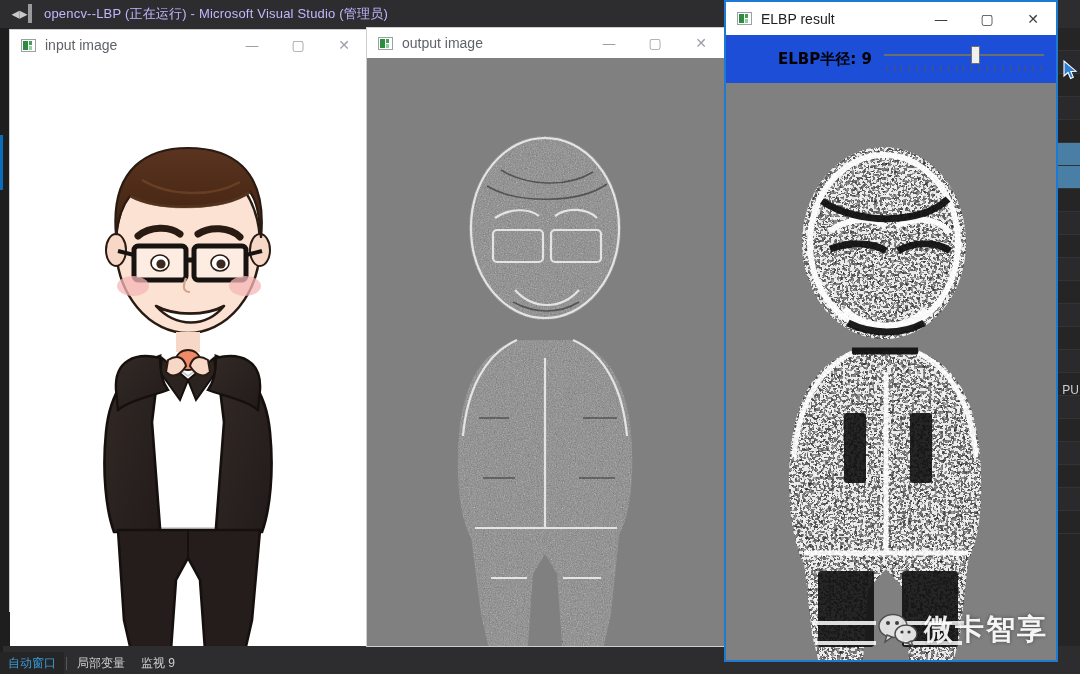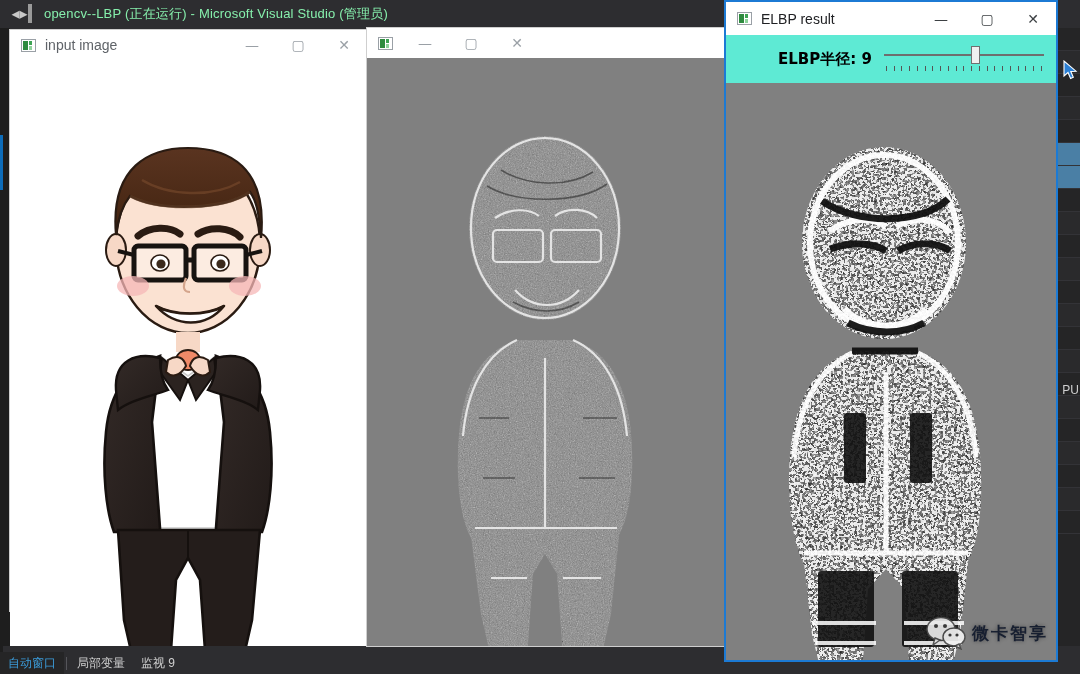--- a/index.html
+++ b/index.html
@@ -22,21 +22,21 @@
   }
   #vs-logo .vs-glyph{
     position:absolute;left:0;top:1px;width:19px;height:19px;
     color:#c8c8c8;font-size:16px;line-height:19px;text-align:center;
     font-family:"DejaVu Sans",sans-serif;
   }
   #vs-logo .vs-bar{
     position:absolute;right:0;top:1px;width:4px;height:19px;background:#9a9a9a;
   }
   #vs-title-text{
-    color:#86efac;font-size:13px;letter-spacing:.2px;white-space:nowrap;
+    color:#c4b5fd;font-size:13px;letter-spacing:.2px;white-space:nowrap;
   }
 
   
   #vs-left-rail{
     position:absolute;left:0;top:28px;width:3px;height:646px;background:#1e1e1e;
   }
   #vs-left-rail-accent{
     position:absolute;left:0;top:135px;width:3px;height:55px;background:#0d6cb9;
   }
   #vs-left-dark{
@@ -92,21 +92,21 @@
   .cvbtn{
     width:46px;height:30px;display:flex;align-items:center;justify-content:center;
     color:#9aa0a6;font-size:14px;line-height:1;
     font-family:"DejaVu Sans",sans-serif;
   }
   .cvbtn.dark{color:#3c4043;}
   .cvwin-body{position:relative;overflow:hidden;background:#808080;}
 
   
   .cv-trackbar{
-    height:48px;background:#5eead4;display:flex;align-items:center;
+    height:48px;background:#1d4ed8;display:flex;align-items:center;
     box-sizing:border-box;position:relative;
   }
   .tb-label{
     font-size:15px;font-weight:bold;color:#000;margin-left:52px;white-space:nowrap;
     font-family:"DejaVu Sans","Liberation Sans",sans-serif;
   }
   .tb-track-wrap{position:relative;margin-left:12px;width:160px;height:34px;flex:0 0 auto;}
   .tb-track{
     position:absolute;left:0;top:12px;width:160px;height:2px;background:#6e6e6e;
   }
@@ -132,21 +132,21 @@
 
   
   #watermark{
     position:absolute;right:8px;bottom:10px;display:flex;align-items:center;
     opacity:.92;
   }
   #wm-logo{
     width:40px;height:34px;position:relative;margin-right:6px;
   }
   #wm-text{
-    color:#0f172a;font-size:17px;font-weight:bold;letter-spacing:2px;
+    color:#ffffff;font-size:29px;font-weight:bold;letter-spacing:2px;
     text-shadow:0 0 4px rgba(0,0,0,.45);
     font-family:"DejaVu Sans","Liberation Sans",sans-serif;
     white-space:nowrap;
   }
 
   svg{display:block;}
 </style>
 </head>
 <body>
 
@@ -296,20 +296,21 @@
   </div>
 </div>
 
 <div class="cvwin" id="win-output" style="left:367px;top:28px;width:357px;height:618px;box-shadow:0 0 0 1px #cfcfcf;">
   <div class="cvwin-title">
     <span class="cv-icon">
       <i class="g1"></i>
         <i class="g2"></i>
         <i class="g3"></i>
     </span>
+    <span class="cvwin-caption">output image</span>
     <span class="cvwin-btns">
       <span class="cvbtn">—</span>
       <span class="cvbtn">▢</span>
       <span class="cvbtn">✕</span>
     </span>
   </div>
   <div class="cvwin-body" id="output-canvas" style="height:588px;">
     <svg class="img-stage" viewBox="0 0 357 588" preserveAspectRatio="none">
       <defs>
         <filter id="lbpNoise" x="0" y="0" width="100%" height="100%">

